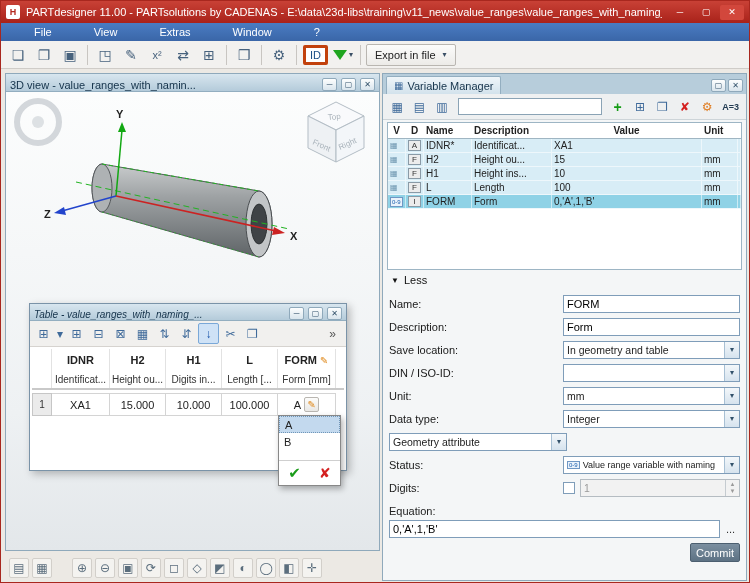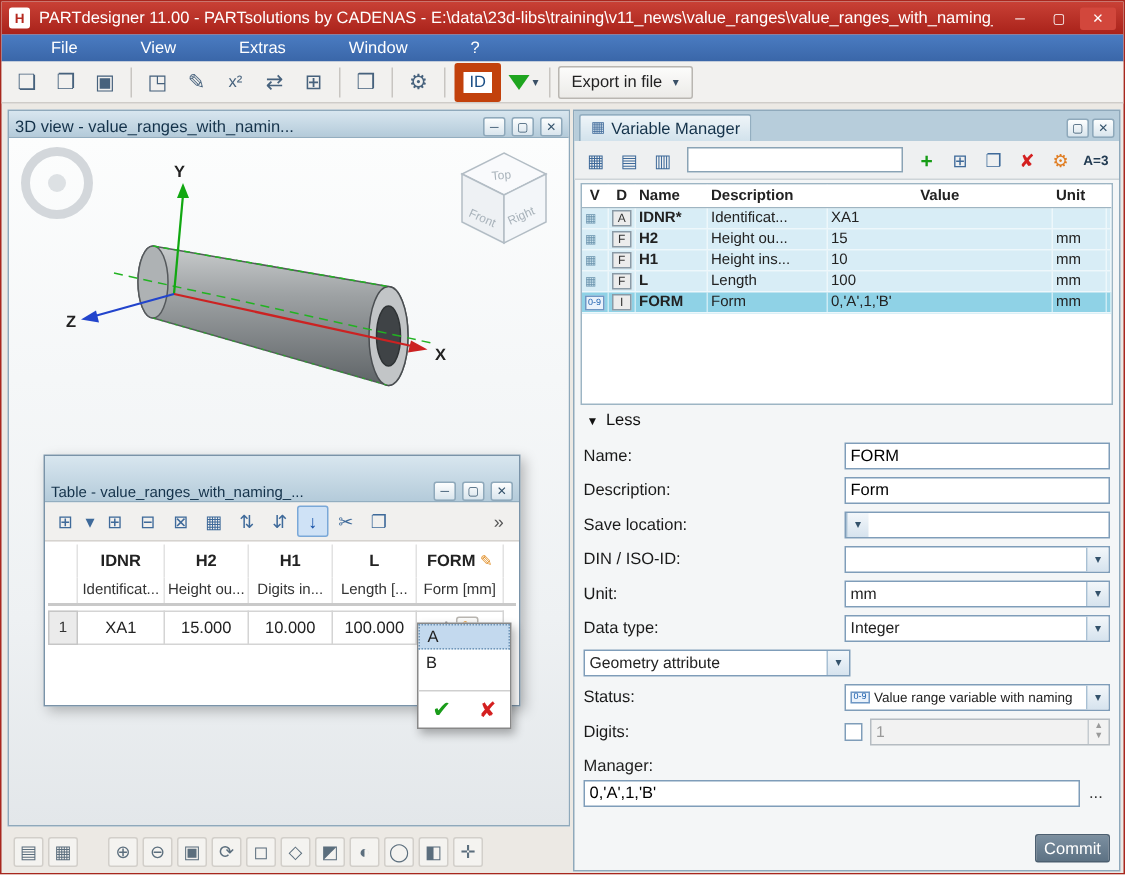--- a/index.html
+++ b/index.html
@@ -12,42 +12,42 @@
   .titlebar .title{color:#fff;font-size:11px;white-space:nowrap;overflow:hidden;flex:1;}
   .winbtns{display:flex;gap:2px;}
   .winbtn{width:24px;height:15px;display:flex;align-items:center;justify-content:center;color:#fff;font-size:9px;}
   .winbtn.close{background:#d2473c;border-radius:2px;}
   .menubar{position:absolute;top:22px;left:0;right:0;height:18px;background:linear-gradient(#4a7cc2,#3a66a8);display:flex;align-items:center;}
   .menubar .mitem{color:#fff;font-size:11px;padding:0 9px;height:100%;display:flex;align-items:center;margin-left:24px;}
   .toolbar{position:absolute;top:40px;left:0;right:0;height:28px;background:#f2f1ef;border-bottom:1px solid #cfccc8;display:flex;align-items:center;padding:0 5px;gap:2px;}
   .tbi{min-width:24px;height:22px;display:flex;align-items:center;justify-content:center;font-size:14px;color:#47627d;border:1px solid transparent;border-radius:2px;}
   .tbi.small{font-size:11px;}
   .sep{width:1px;height:20px;background:#c8c5c1;margin:0 3px;}
-  .id-box{border:6px solid #c2410c;color:#1c4f86;font-weight:normal;font-size:11px;padding:1px 4px;background:#fff;border-radius:2px;}
+  .id-box{border:3px solid #c2410c;color:#1c4f86;font-weight:normal;font-size:11px;padding:1px 4px;background:#fff;border-radius:2px;}
   .green-tri{width:0;height:0;border-left:7px solid transparent;border-right:7px solid transparent;border-top:10px solid #1fa51f;display:inline-block;}
   .caret{font-size:8px;color:#3a5066;margin-left:2px;}
   .export-btn{display:flex;align-items:center;gap:5px;border:1px solid #b9b6b1;background:linear-gradient(#fcfcfb,#ecebe8);height:22px;padding:0 8px;border-radius:2px;color:#222;}
 
   
   .panel-hdr{height:18px;background:linear-gradient(#d8e6ef,#b4cbda);border-bottom:1px solid #93aec0;display:flex;align-items:flex-end;padding:0 4px;gap:4px;color:#14324a;}
   .panel-hdr .ph-title{flex:1;white-space:nowrap;overflow:hidden;font-size:11px;}
   .phbtn{width:15px;height:13px;border:1px solid #8fa9bb;background:linear-gradient(#fdfefe,#d9e5ed);display:flex;align-items:center;justify-content:center;font-size:8px;color:#33526b;border-radius:2px;}
 
   
   .view3d{position:absolute;left:4px;top:72px;width:375px;height:478px;border:1px solid #8fa9bb;background:#fff;}
   .view3d-body{position:absolute;left:0;top:18px;right:0;bottom:0;background:linear-gradient(180deg,#fcfdfd 0%,#eef1f3 70%,#e3e7ea 100%);overflow:hidden;}
 
   
   .bottombar{position:absolute;left:8px;top:556px;height:22px;display:flex;align-items:center;gap:3px;}
   .bbi{width:20px;height:20px;border:1px solid #d2cfca;background:#f4f3f0;display:flex;align-items:center;justify-content:center;font-size:12px;color:#5b6e7d;border-radius:2px;}
   .bb-gap{width:14px;}
 
   
   .tablewin{position:absolute;left:28px;top:302px;width:318px;height:168px;background:#fff;border:1px solid #7a93a8;box-shadow:3px 3px 8px rgba(0,0,0,0.25);z-index:5;}
-  .tablewin .panel-hdr{height:31px;}
+  .tablewin .panel-hdr{height:17px;font-style:italic;}
   .tw-toolbar{height:26px;background:#f1f0ee;border-bottom:1px solid #d6d3cf;display:flex;align-items:center;padding:0 3px;gap:1px;}
   .twi{width:21px;height:21px;display:flex;align-items:center;justify-content:center;font-size:12px;color:#3f6a9a;border:1px solid transparent;border-radius:2px;}
   .twi.active{background:#cfe2f6;border-color:#7aa8d8;color:#1a55aa;font-weight:bold;}
   .twi.last{margin-left:auto;color:#555;}
   .tw-grid{margin:2px;}
   .tw-row{display:grid;grid-template-columns:20px 58px 56px 56px 56px 58px;}
   .tw-h1{height:22px;}
   .tw-h1 .cell{font-weight:bold;font-size:11px;display:flex;align-items:center;justify-content:center;gap:3px;border-right:1px solid #e2e2e2;}
   .tw-h2{height:19px;border-bottom:2px solid #c9c9c9;}
   .tw-h2 .cell{font-size:10px;color:#333;display:flex;align-items:center;justify-content:center;border-right:1px solid #e2e2e2;white-space:nowrap;overflow:hidden;}
@@ -80,21 +80,21 @@
   .a3{font-size:9px;font-weight:bold;color:#223b52;border:1px solid transparent;padding:2px;}
 
   .vm-grid{position:absolute;left:4px;top:48px;right:4px;height:148px;border:1px solid #9db5c4;background:#fff;overflow:hidden;}
   .vmg-row{display:grid;grid-template-columns:18px 18px 48px 80px 150px 36px 1fr;height:14px;}
   .vmg-head{height:16px;border-bottom:1px solid #9fb5c2;background:#fff;}
   .vmg-head .c{font-size:10px;font-weight:bold;display:flex;align-items:center;padding-left:2px;border-right:1px solid #dcdcdc;}
   .vmg-head .c.center{justify-content:center;padding-left:0;}
   .vmg-row .c{font-size:10px;display:flex;align-items:center;padding-left:2px;border-right:1px solid rgba(255,255,255,0.55);overflow:hidden;white-space:nowrap;}
   .vmg-data{background:#d8edf6;border-bottom:1px solid #eef7fb;}
   .vmg-data.selected{background:#8fd2e6;}
-  .vmg-data .name{font-weight:bold;}
+  .vmg-data .name{font-weight:normal;}
   .dbadge{width:13px;height:11px;border:1px solid #8a9aa6;background:#ececec;font-size:8px;display:flex;align-items:center;justify-content:center;color:#333;}
   .vicon{font-size:8px;color:#6a93ad;}
   .vicon09{font-size:6px;color:#1a5fae;border:1px solid #6f97c4;padding:0 1px;background:#eaf2fb;line-height:8px;}
 
   .less-row{position:absolute;left:8px;top:200px;display:flex;align-items:center;gap:5px;font-size:11px;color:#111;}
   .less-tri{font-size:8px;color:#111;}
 
   .vm-fields{position:absolute;left:6px;top:218px;right:6px;}
   .field-row{height:23px;display:flex;align-items:center;}
   .flabel{width:175px;font-size:11px;color:#1a1a1a;}
@@ -105,21 +105,21 @@
   .fsel-arrow{width:15px;height:100%;background:linear-gradient(#f3f7fa,#d6e3ee);border-left:1px solid #a8c0d4;display:flex;align-items:center;justify-content:center;font-size:8px;color:#33526b;flex:none;}
   .fsel-icon{font-size:6px;color:#1a5fae;border:1px solid #6f97c4;margin-left:3px;padding:0 1px;background:#eaf2fb;flex:none;}
   .checkbox{width:12px;height:12px;border:1px solid #7f9db9;background:#fff;margin-right:5px;flex:none;}
   .spinner{width:161px;height:18px;border:1px solid #b5bcc2;background:#f2f2f2;color:#9a9a9a;display:flex;align-items:center;}
   .spin-val{flex:1;font-size:10.5px;padding-left:3px;}
   .spin-arrows{width:14px;height:100%;border-left:1px solid #c5cbd0;display:flex;flex-direction:column;align-items:center;justify-content:center;font-size:6px;color:#9a9a9a;line-height:7px;}
   .eq-label{font-size:11px;margin:6px 0 3px 0;}
   .eq-row{display:flex;align-items:center;gap:6px;}
   .eq-input{flex:1;height:18px;border:1px solid #7f9db9;font-size:11px;padding:0 3px;background:#fff;font-family:"Liberation Sans","DejaVu Sans",sans-serif;}
   .eq-more{font-size:11px;color:#333;width:14px;}
-  .commit-btn{position:absolute;right:6px;bottom:5px;width:50px;height:19px;background:linear-gradient(#7b8fa0,#5d7284);color:#fff;border:1px solid #4c5f70;font-size:11px;display:flex;align-items:center;justify-content:center;border-radius:2px;}
+  .commit-btn{position:absolute;right:6px;bottom:18px;width:50px;height:19px;background:linear-gradient(#7b8fa0,#5d7284);color:#fff;border:1px solid #4c5f70;font-size:11px;display:flex;align-items:center;justify-content:center;border-radius:2px;}
 </style>
 </head>
 <body>
 
 <div class="app">
 
   <div class="titlebar">
     <div class="app-logo">H</div>
     <span class="title">PARTdesigner 11.00 - PARTsolutions by CADENAS - E:\data\23d-libs\training\v11_news\value_ranges\value_ranges_with_naming_v3\value_ranges_with_n...</span>
     <span class="winbtns">
@@ -420,20 +420,21 @@
         <div class="flabel">Name:</div>
         <input class="finput" value="FORM" style="">
       </div>
       <div class="field-row">
         <div class="flabel">Description:</div>
         <input class="finput" value="Form" style="">
       </div>
       <div class="field-row">
         <div class="flabel">Save location:</div>
         <div class="fselect">
+          <span class="fsel-text">In geometry and table</span>
           <span class="fsel-arrow">▾</span>
         </div>
       </div>
       <div class="field-row">
         <div class="flabel">DIN / ISO-ID:</div>
         <div class="fselect">
           <span class="fsel-text"></span>
           <span class="fsel-arrow">▾</span>
         </div>
       </div>
@@ -469,21 +470,21 @@
         <div class="flabel">Digits:</div>
         <span class="checkbox"></span>
         <div class="spinner">
           <span class="spin-val">1</span>
           <span class="spin-arrows">
               <span>▲</span>
               <span>▼</span>
             </span>
         </div>
       </div>
-      <div class="eq-label">Manager:</div>
+      <div class="eq-label">Equation:</div>
       <div class="eq-row">
         <input class="eq-input" value="0,'A',1,'B'" style="">
         <span class="eq-more">...</span>
       </div>
     </div>
 
     <div class="commit-btn">Commit</div>
   </div>
 
 </div>

